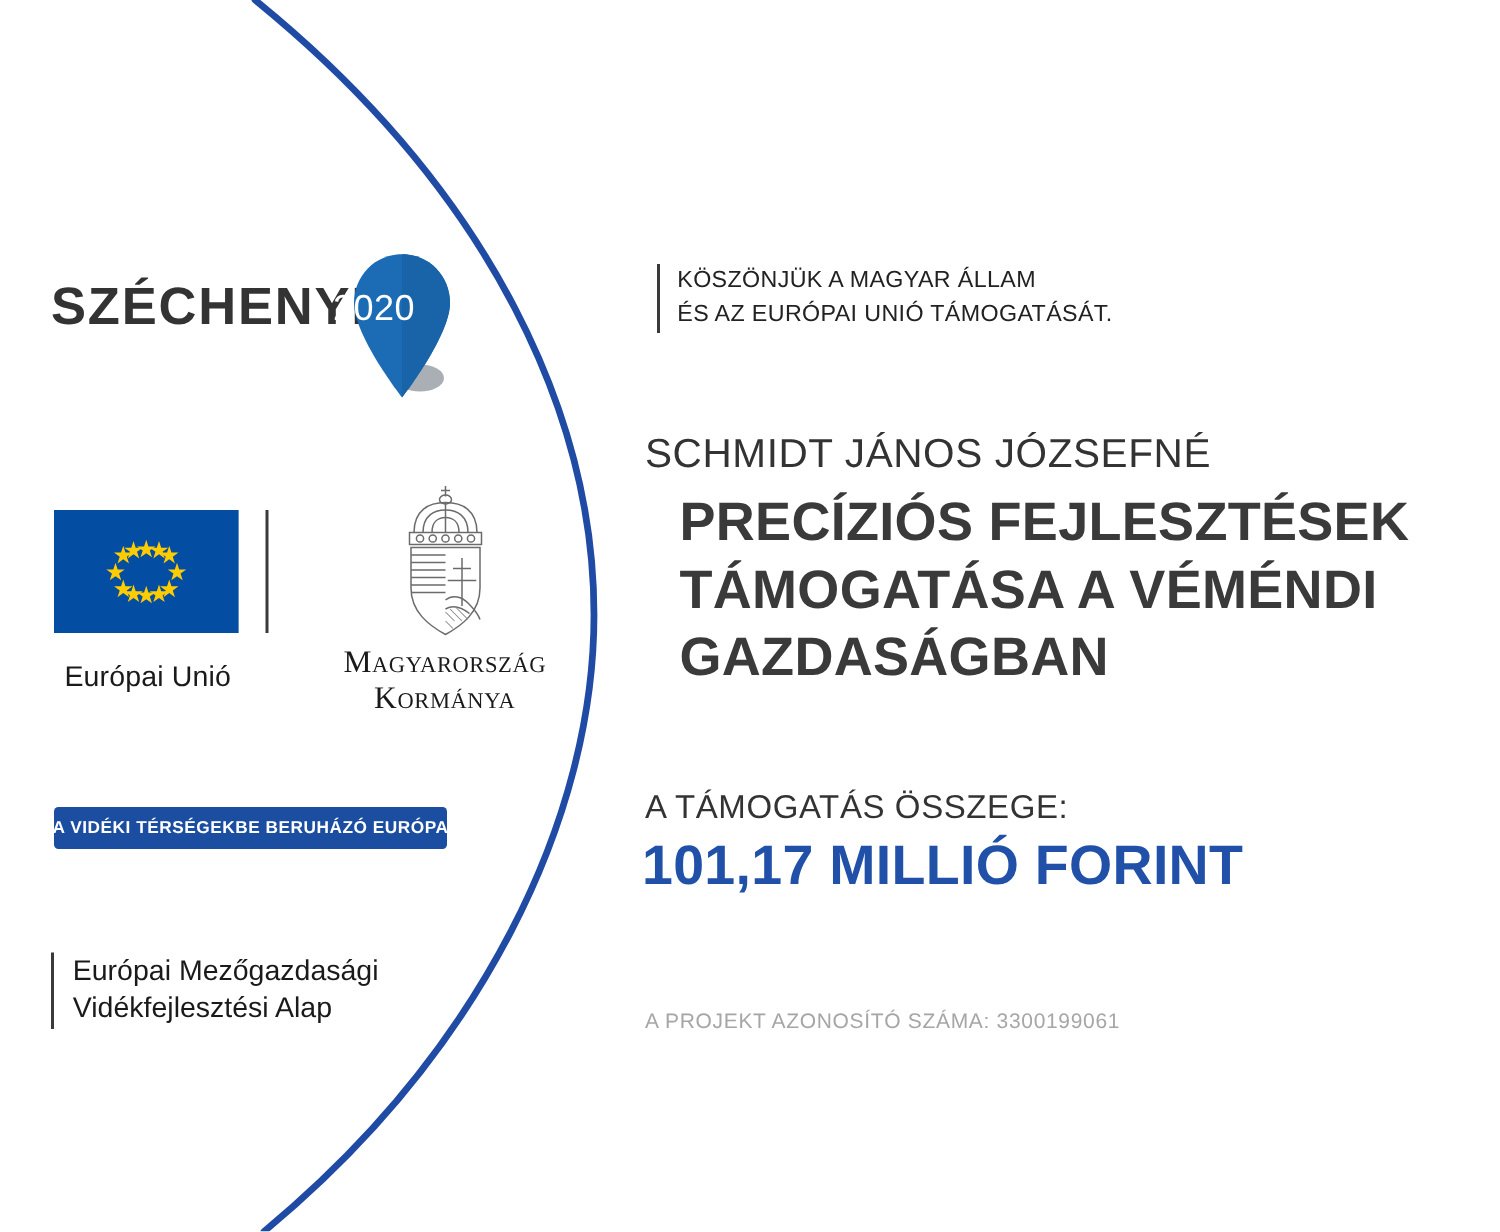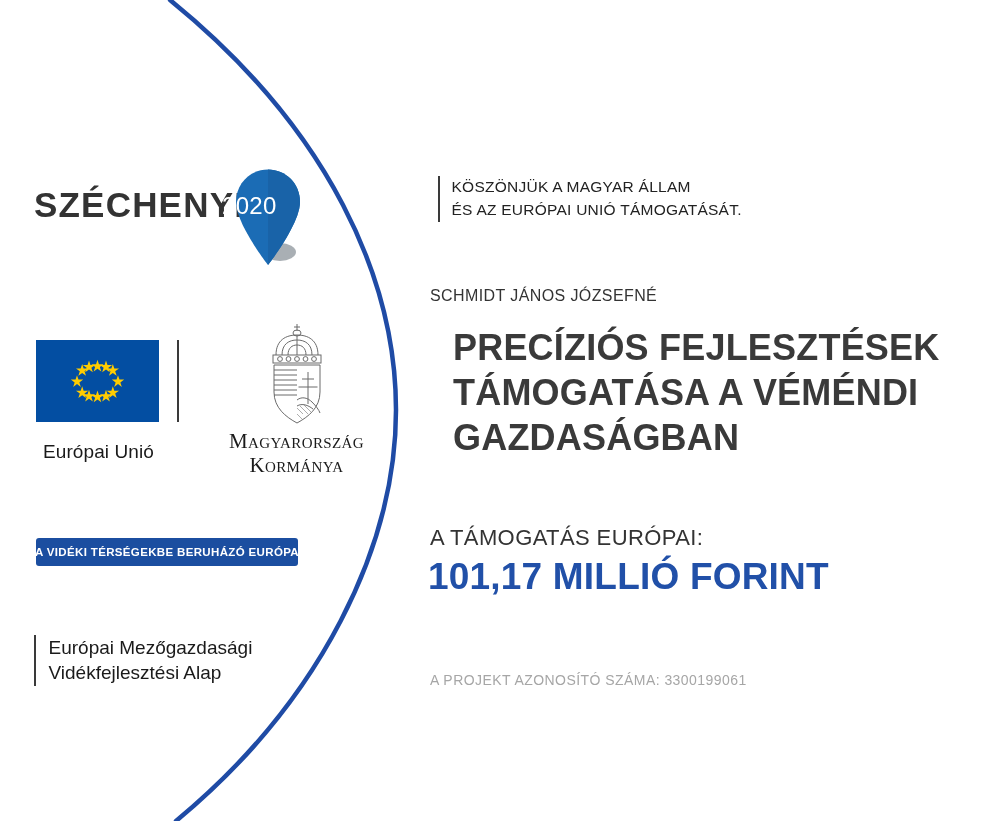--- a/index.html
+++ b/index.html
@@ -197,21 +197,21 @@
     line-height: 1.48;
     color: #222222;
     letter-spacing: 0.25px;
     white-space: pre-line;
   }
 
   #beneficiary {
     position: absolute;
     left: 2px;
     top: 287px;
-    font-size: 16px;
+    font-size: 27px;
     letter-spacing: 0.4px;
     color: #333333;
     white-space: nowrap;
   }
   #project-title {
     position: absolute;
     left: 0px;
     top: 325px;
     width: 560px;
     font-size: 36px;
@@ -353,19 +353,19 @@
       <div id="thanks-text">KÖSZÖNJÜK A MAGYAR ÁLLAM
 ÉS AZ EURÓPAI UNIÓ TÁMOGATÁSÁT.</div>
     </div>
 
     <div id="beneficiary">SCHMIDT JÁNOS JÓZSEFNÉ</div>
 
     <div id="project-title">PRECÍZIÓS FEJLESZTÉSEK
 TÁMOGATÁSA A VÉMÉNDI
 GAZDASÁGBAN</div>
 
-    <div id="grant-label">A TÁMOGATÁS EURÓPAI:</div>
+    <div id="grant-label">A TÁMOGATÁS ÖSSZEGE:</div>
     <div id="grant-amount">101,17 MILLIÓ FORINT</div>
 
     <div id="project-id">A PROJEKT AZONOSÍTÓ SZÁMA: 3300199061</div>
   </div>
 
 </div>
 
 </body></html>

